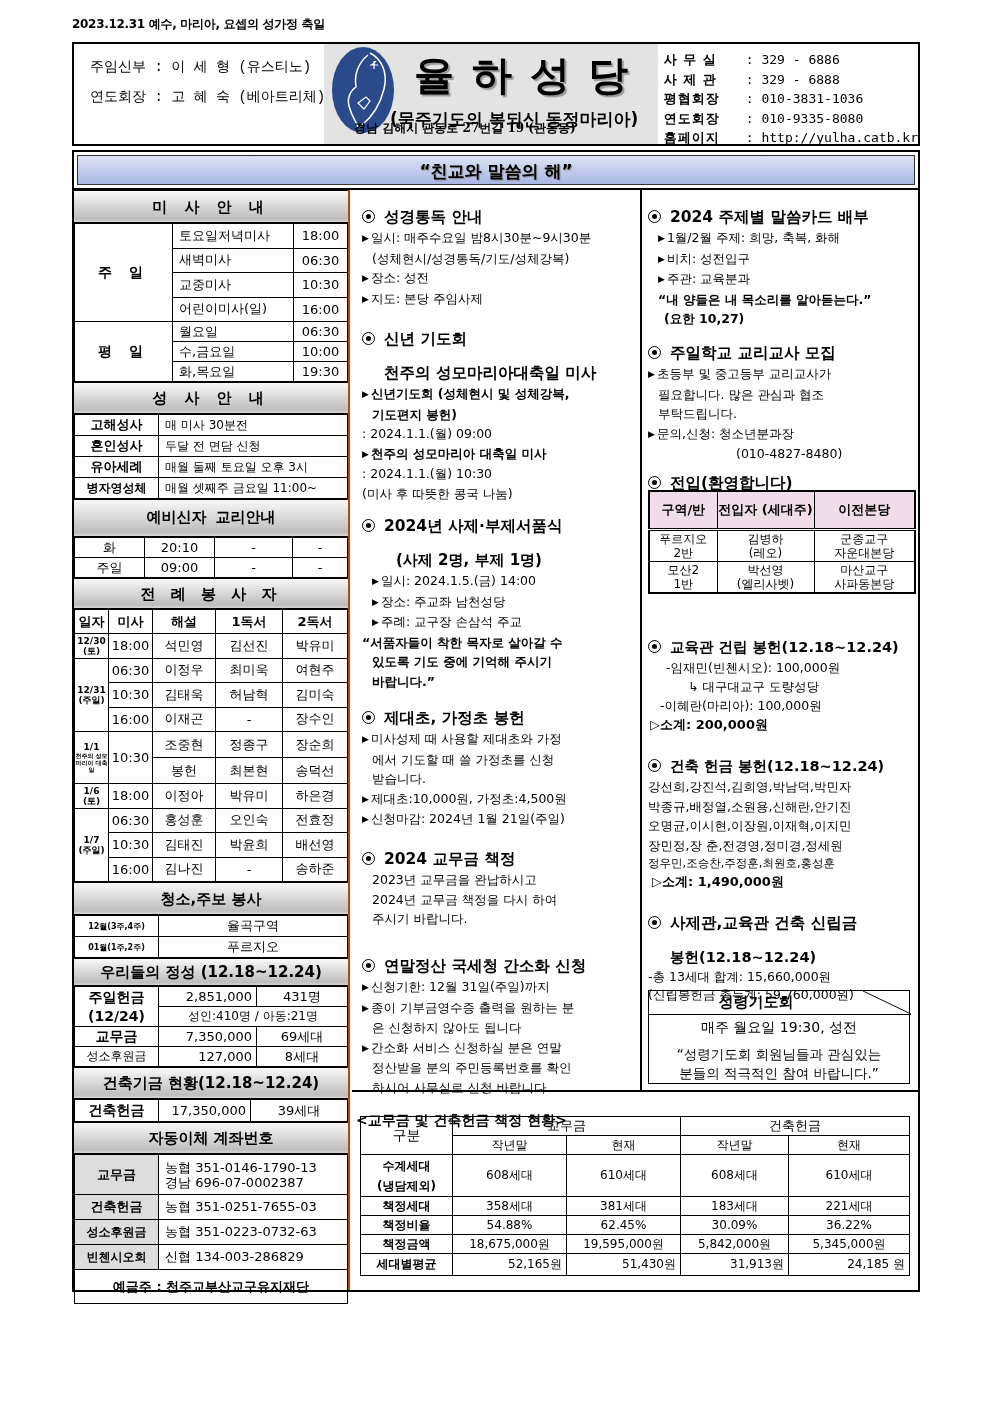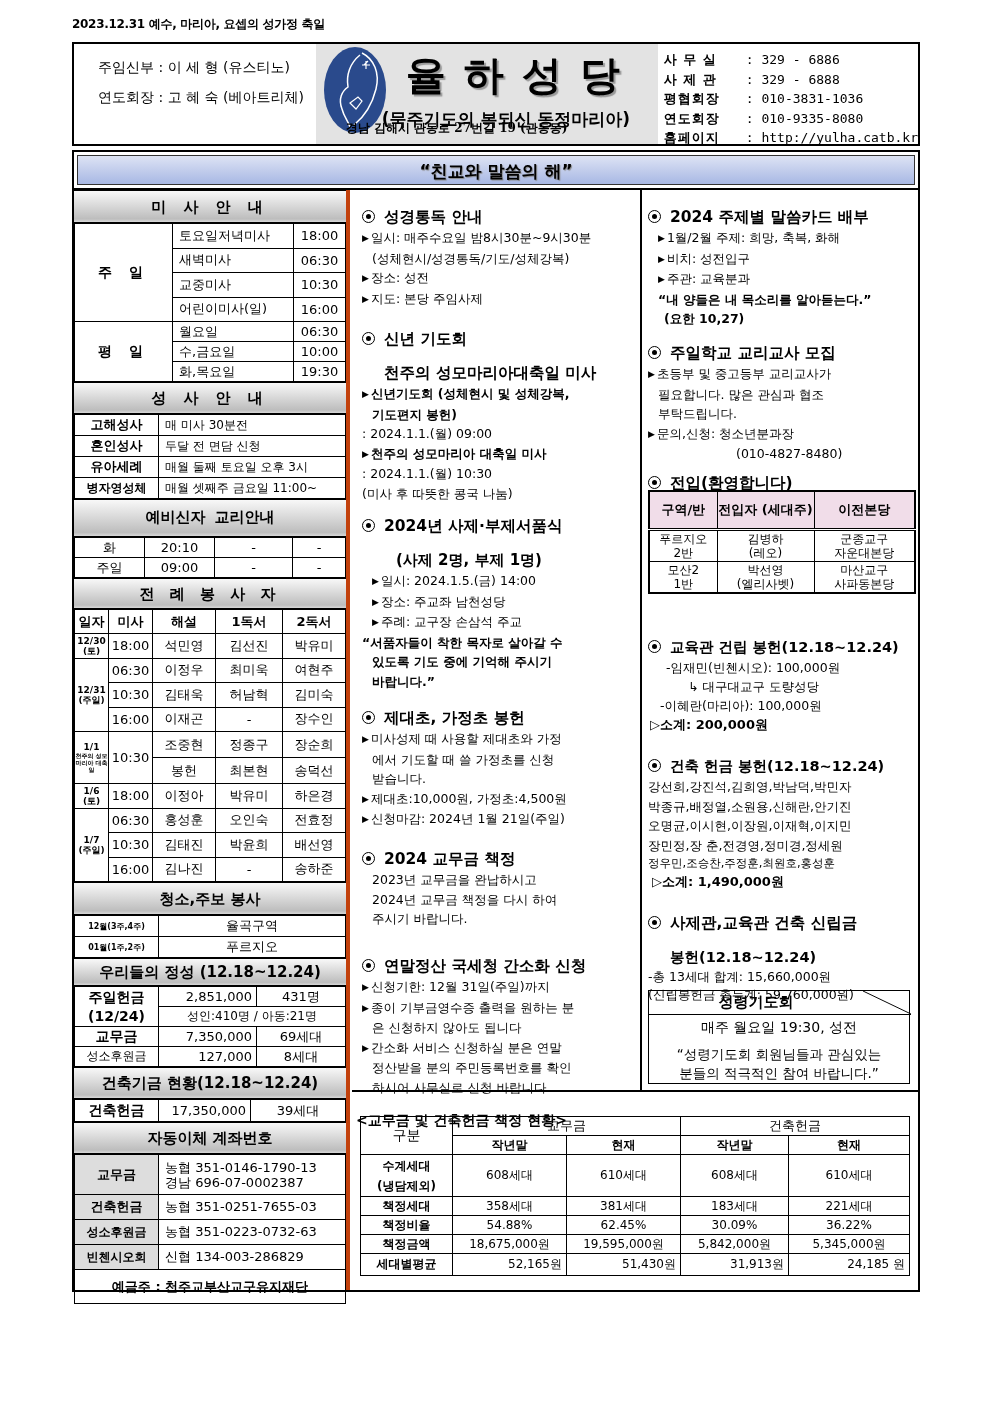--- a/index.html
+++ b/index.html
@@ -3,40 +3,40 @@
 <meta charset="utf-8">
 <style>
   * { box-sizing: border-box; margin: 0; padding: 0; }
   html, body { width: 992px; height: 1403px; background: #fff; }
   body { font-family: "DejaVu Sans", "Liberation Sans", sans-serif; color: #000; position: relative; overflow: hidden; }
 
   .topline { position: absolute; left: 72px; top: 16px; font-size: 12px; font-weight: bold; letter-spacing: -0.3px; }
 
   
   .header { position: absolute; left: 72px; top: 42px; width: 848px; height: 104px; border: 2px solid #000; display: flex; }
-  .hdr-left { width: 250px; padding: 10px 0 0 24px; font-size: 14px; }
+  .hdr-left { width: 250px; padding: 10px 0 0 16px; font-size: 14px; font-family: Liberation Mono, monospace; }
   .hdr-left .row { height: 30px; line-height: 26px; white-space: nowrap; }
   .hdr-left .small { font-size: 9px; }
   .hdr-mid { width: 355px; background: #e3e3e3; position: relative; }
   .logo { position: absolute; left: 8px; top: 3px; width: 62px; height: 86px; border-radius: 50%; background: #2a4a8c; overflow: hidden; }
   .logo svg { width: 62px; height: 86px; }
   .church-name { position: absolute; left: 90px; top: 4px; font-size: 40px; font-weight: bold; letter-spacing: 18px; text-shadow: 2px 2px 1px #999; }
   .church-sub { position: absolute; left: 66px; top: 64px; font-size: 17px; font-weight: bold; white-space: nowrap; }
   .church-addr { position: absolute; left: 30px; top: 76px; font-size: 12px; font-weight: bold; white-space: nowrap; font-family: "DejaVu Serif", serif; }
   .hdr-right { flex: 1; padding: 6px 0 0 6px; font-size: 13px; font-family: "DejaVu Sans Mono", monospace; }
   .hdr-right .row { height: 19.5px; line-height: 19px; white-space: nowrap; }
   .hdr-right .lbl { display: inline-block; width: 82px; font-family: "DejaVu Sans", sans-serif; font-weight: bold; letter-spacing: 1px; }
 
   
   .theme { position: absolute; left: 72px; top: 150px; width: 848px; height: 40px; border: 2px solid #000; padding: 3px; }
   .theme-inner { width: 100%; height: 100%; border: 1px solid #333; background: linear-gradient(#dde3f4, #a8b8e4); text-align: center; font-size: 17px; font-weight: bold; line-height: 30px; text-shadow: 1px 1px 1px #888; }
 
   
   .main { position: absolute; left: 72px; top: 190px; width: 848px; height: 1102px; border: 2px solid #000; border-top: none; }
-  .leftcol { position: absolute; left: 0; top: 0; width: 276px; height: 1100px; border-right: 4px solid #c2410c; }
+  .leftcol { position: absolute; left: 0; top: 0; width: 276px; height: 1100px; border-right: 2px solid #c2410c; }
   .midcol { position: absolute; left: 278px; top: 0; width: 288px; height: 900px; }
   .rightcol { position: absolute; left: 566px; top: 0; width: 280px; height: 900px; border-left: 2px solid #000; }
 
   table { border-collapse: collapse; width: 100%; }
   td, th { border: 1px solid #000; text-align: center; font-weight: normal; }
   .sec-h { background: linear-gradient(#f8f8f8, #bdbdbd 90%, #d8d8d8); font-weight: bold; font-size: 15px; text-align: center; border-top: 1px solid #000; border-bottom: 1px solid #000; }
   .bold { font-weight: bold; }
   .lt { text-align: left; padding-left: 6px; }
   .rt { text-align: right; padding-right: 4px; }
 
@@ -68,21 +68,21 @@
 
   .prayer-box { position: absolute; left: 6px; top: 800px; width: 262px; height: 94px; border: 1px solid #000; }
   .prayer-tab { position: absolute; left: 0; top: 0; width: 214px; height: 24px; text-align: center; font-weight: bold; font-size: 15px; line-height: 22px; border-bottom: 1px solid #000; }
   .prayer-diag { position: absolute; left: 214px; top: 0; width: 48px; height: 24px; border-bottom: 1px solid #000; }
   .prayer-body { position: absolute; top: 27px; left: 0; width: 100%; text-align: center; font-size: 13.5px; line-height: 19px; }
 
   .quota { position: absolute; left: 278px; top: 900px; width: 568px; height: 200px; border-top: 2px solid #000; }
   .quota-title { font-size: 14px; font-weight: bold; padding: 20px 0 0 4px; height: 24px; }
   .quota table { width: 550px; margin-left: 8px; }
   .quota td, .quota th { font-size: 12px; height: 19px; }
-  .quota th { font-weight: bold; }
+  .quota th { font-weight: normal; }
   .quota .hd { font-size: 13px; font-weight: normal; }
 </style>
 </head>
 <body>
 
 <div class="topline">2023.12.31 예수, 마리아, 요셉의 성가정 축일</div>
 
 <div class="header">
   <div class="hdr-left">
     <div class="row"><span>주임신부</span> : <span>이 세 형</span> <span>(유스티노)</span></div>

